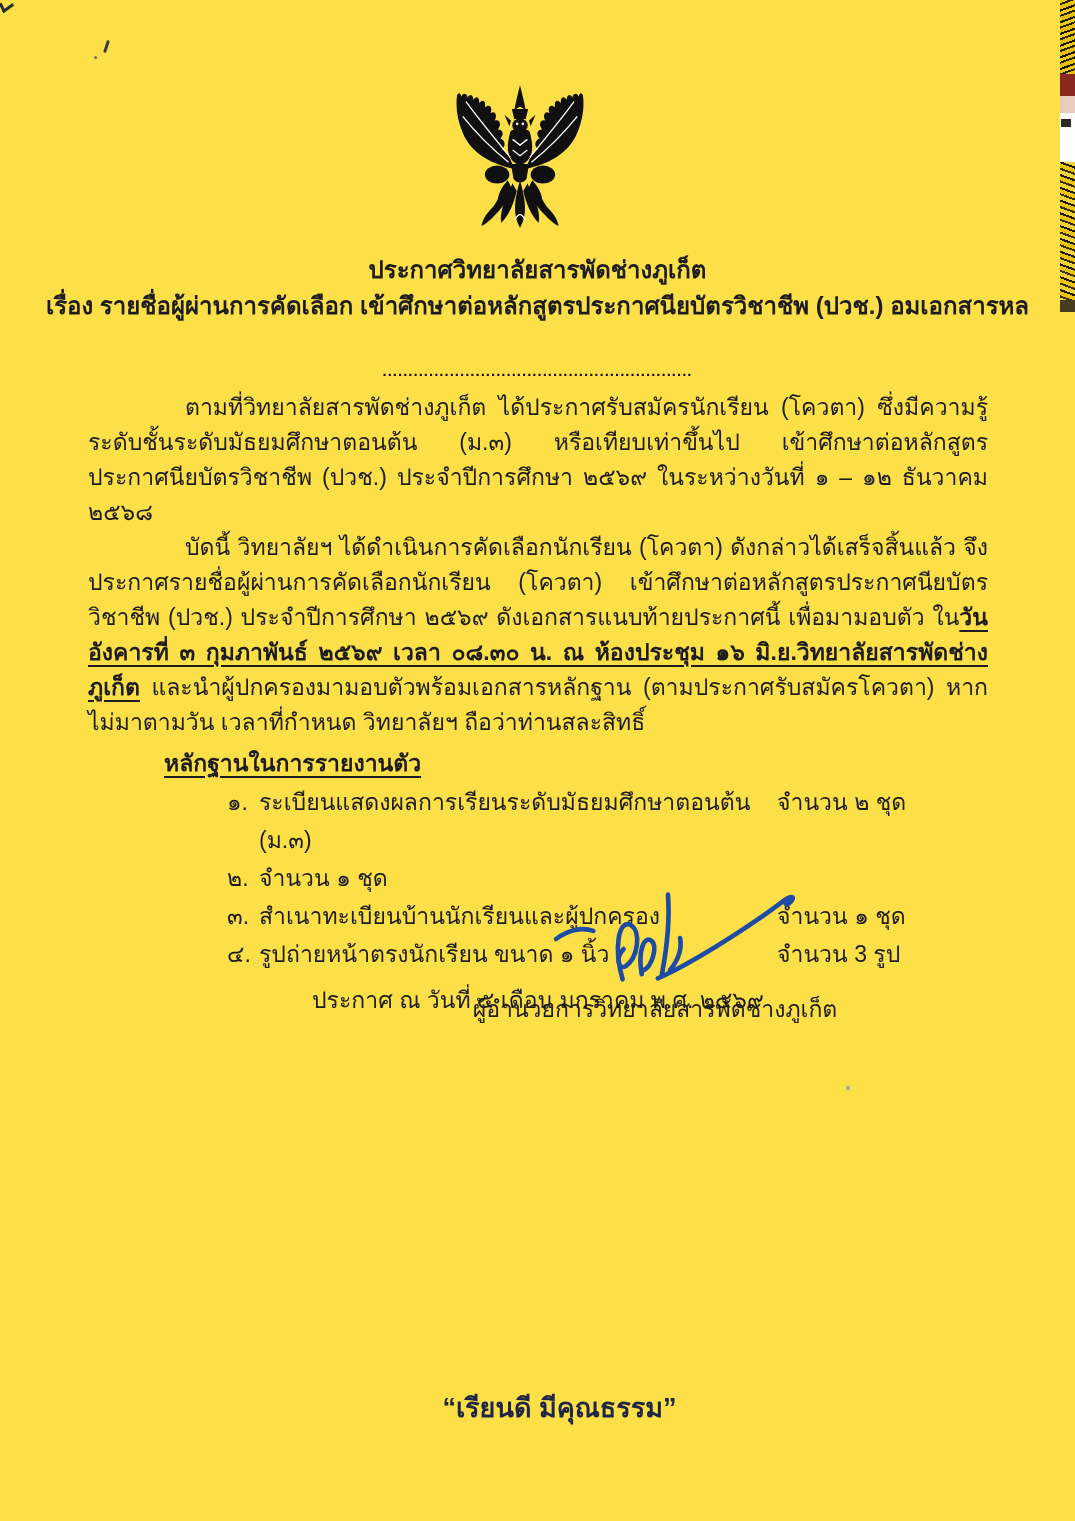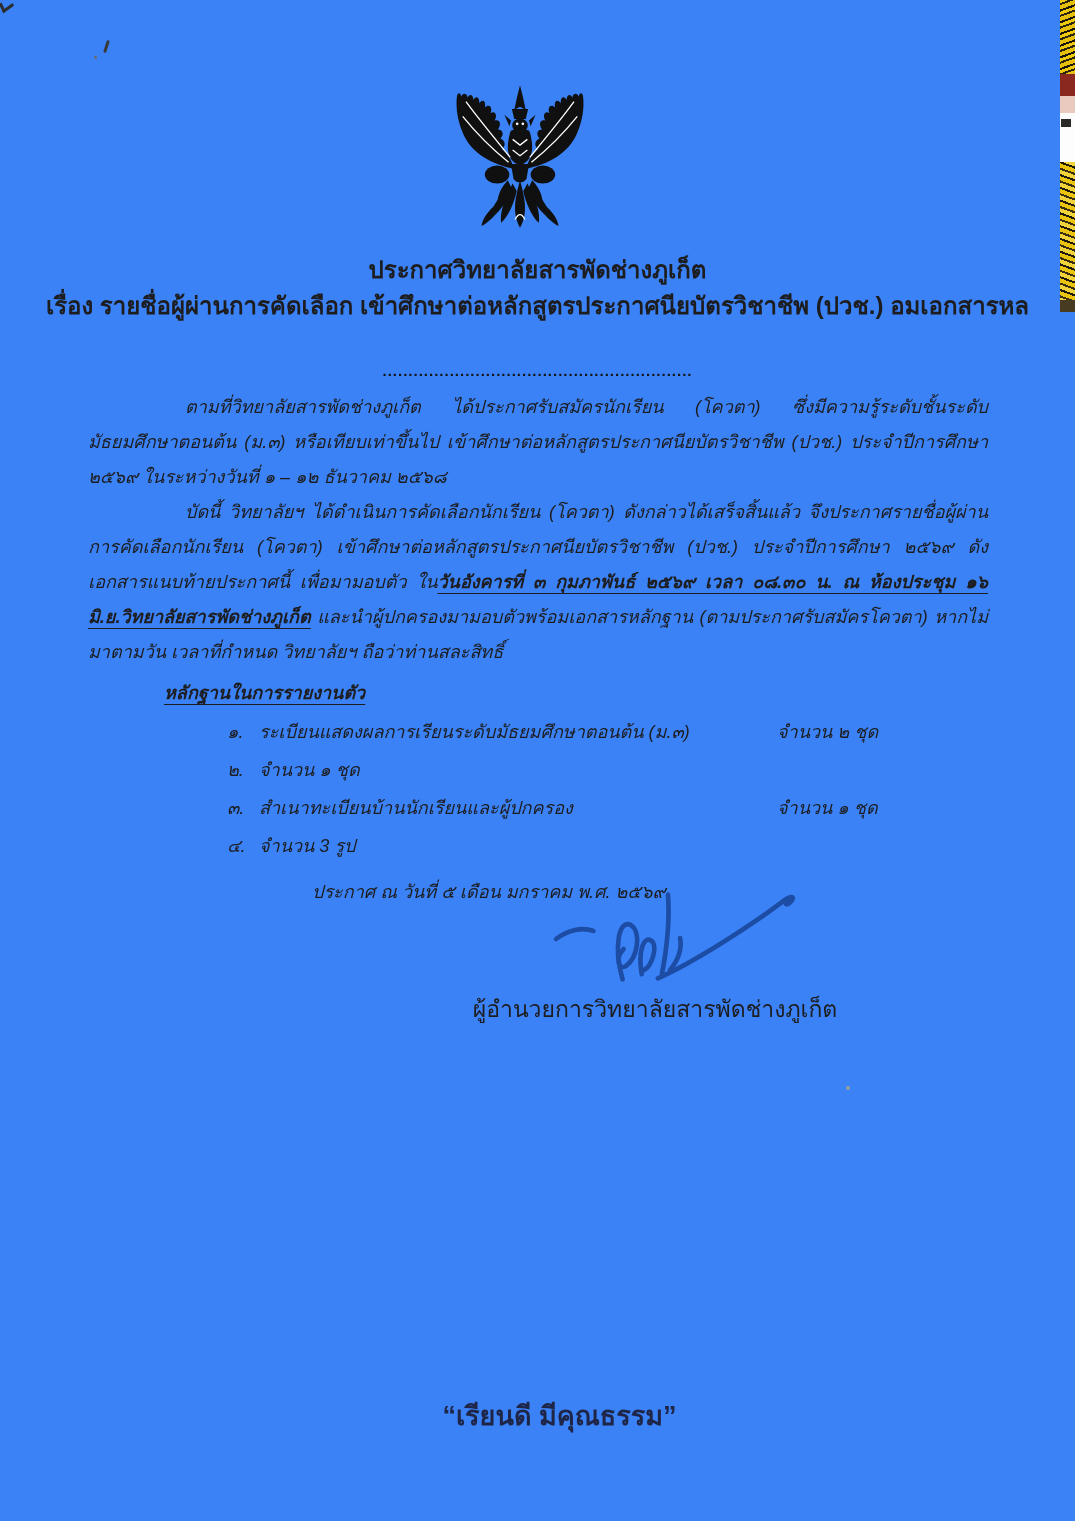--- a/index.html
+++ b/index.html
@@ -1,20 +1,20 @@
 <!DOCTYPE html>
 <html><head>
 <meta charset="utf-8">
 <style>
   html, body { margin: 0; padding: 0; background: #ffffff; }
   .page {
     position: relative;
     width: 1075px;
     height: 1521px;
-    background: #3b82f6;
+    background: #fde047;
     overflow: hidden;
     font-family: "Liberation Sans", sans-serif;
     color: #1d1d1f;
   }
 
   
   .edge-strip { position: absolute; right: 0; top: 0; width: 15px; height: 312px; }
   .edge-seg { position: absolute; right: 0; width: 15px; }
   .seg-mottle1 { top: 0; height: 74px;
     background: repeating-linear-gradient(160deg, #efc90c 0 3px, #2a240f 3px 5px, #e6bf0b 5px 9px, #171307 9px 11px); }
@@ -36,40 +36,40 @@
   .emblem-wrap { position: absolute; left: 430px; top: 82px; width: 180px; height: 172px; }
 
   
   .title-block { position: absolute; top: 252px; left: 0; width: 1075px; text-align: center; }
   .title-line { font-size: 24px; font-weight: 700; line-height: 36px; }
   .divider { position: absolute; top: 362px; left: 0; width: 1075px; text-align: center;
     font-size: 15px; font-weight: 700; letter-spacing: 1px; color: #141414; }
 
   
   .content { position: absolute; top: 390px; left: 88px; width: 900px;
-    font-size: 18px; line-height: 35px; text-align: justify; word-break: break-word; font-style: italic; }
+    font-size: 23px; line-height: 35px; text-align: justify; word-break: break-word; }
   .para { margin: 0; text-indent: 97px; }
   .u-bold { font-weight: 700; text-decoration: underline; text-underline-offset: 5px; }
   .evidence-heading { margin: 6px 0 2px 76px; font-weight: 700; text-decoration: underline; text-underline-offset: 5px; text-indent: 0; }
   .evidence-list { margin-left: 139px; margin-top: 2px; }
   .evidence-row { display: flex; line-height: 38px; }
   .evidence-no { width: 32px; flex: 0 0 auto; }
   .evidence-text { width: 518px; flex: 0 0 auto; }
   .evidence-qty { flex: 0 0 auto; white-space: nowrap; }
   .issued-line { margin: 10px 0 16px 224px; text-indent: 0; }
 
   
   .signature-svg { position: absolute; left: 548px; top: 884px; }
   .signer-block { position: absolute; top: 990px; left: 445px; width: 420px; text-align: center;
     font-size: 23px; line-height: 38px; }
 
   
   .motto { position: absolute; top: 1386px; left: 0; width: 1075px; text-align: center; }
   .motto span { display: inline-block; transform: translateX(22px);
-    font-size: 27px; font-weight: 700; color: #1e2547; margin-top: 8px; }
+    font-size: 27px; font-weight: 700; color: #1e2547; }
 </style>
 </head>
 <body>
 
 <div class="page">
 
   <div class="edge-strip">
     <div class="edge-seg seg-mottle1"></div>
     <div class="edge-seg seg-red"></div>
     <div class="edge-seg seg-pink"></div>
@@ -155,20 +155,21 @@
         <span class="evidence-no">๒.</span>
         <span class="evidence-qty">จำนวน ๑ ชุด</span>
       </div>
       <div class="evidence-row">
         <span class="evidence-no">๓.</span>
         <span class="evidence-text">สำเนาทะเบียนบ้านนักเรียนและผู้ปกครอง</span>
         <span class="evidence-qty">จำนวน ๑ ชุด</span>
       </div>
       <div class="evidence-row">
         <span class="evidence-no">๔.</span>
+        <span class="evidence-text">รูปถ่ายหน้าตรงนักเรียน ขนาด ๑ นิ้ว</span>
         <span class="evidence-qty">จำนวน 3 รูป</span>
       </div>
     </div>
 
     <p class="issued-line">ประกาศ ณ วันที่ ๕  เดือน  มกราคม   พ.ศ. ๒๕๖๙</p>
   </div>
 
   <svg class="signature-svg" width="252" height="112" viewBox="0 0 250 110" xmlns="http://www.w3.org/2000/svg">
     <g stroke="#1c4ca3" stroke-width="4.6" fill="none" stroke-linecap="round" stroke-linejoin="round">
       <path d="M8 54 C20 45 34 42 45 46"></path>

